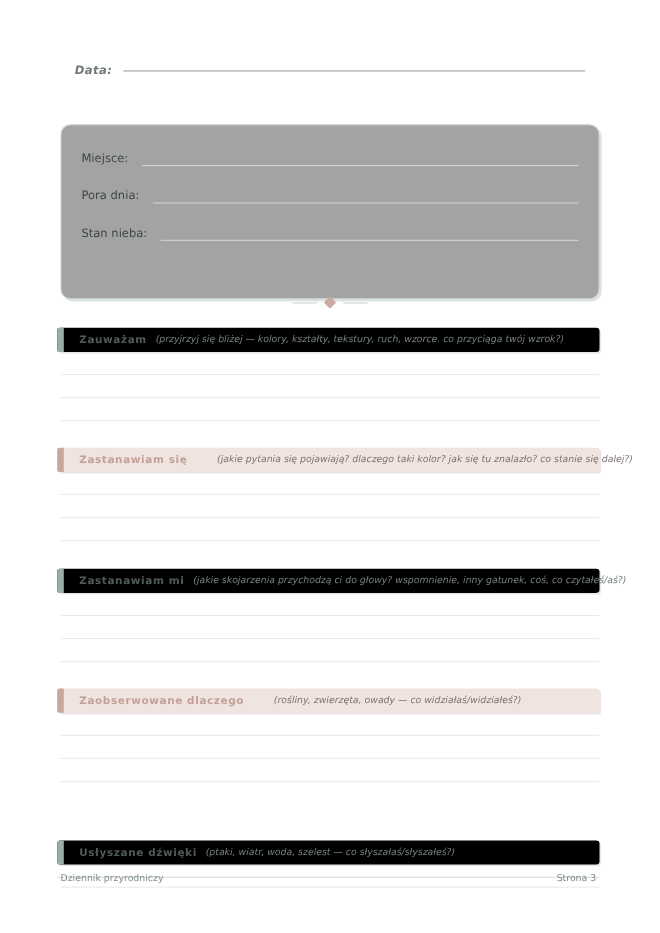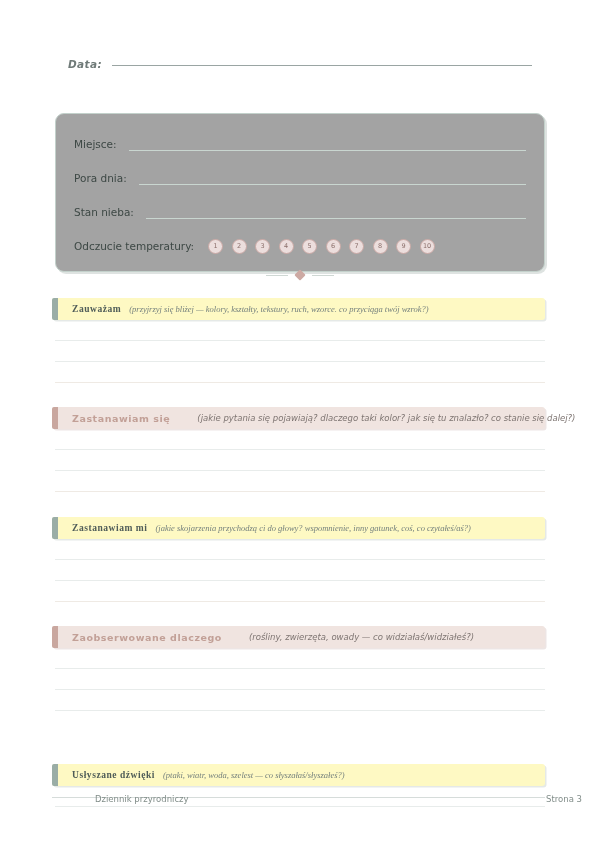--- a/index.html
+++ b/index.html
@@ -151,23 +151,22 @@
   }
   .sec-header .tab {
     position: absolute;
     left: 0;
     top: 0;
     width: 6px;
     height: 22px;
     border-radius: 2px 0 0 2px;
   }
   .sec-header.green {
-    background: #fef9c3;
+    background: #000000;
     box-shadow: 1.5px 1.5px 0 rgba(168,182,175,0.3);
-    font-family: Liberation Serif, serif;
   }
   .sec-header.green .tab { background: #9aada6; }
   .sec-header.pink {
     background: #f0e4e0;
     box-shadow: 1.5px 1.5px 0 rgba(196,170,164,0.3);
   }
   .sec-header.pink .tab { background: #c9a79f; }
 
   .sec-title {
     font-size: 9.5px;
@@ -210,21 +209,20 @@
   .footer {
     position: absolute;
     left: 55px;
     top: 794px;
     width: 487px;
     display: flex;
     justify-content: space-between;
     align-items: flex-start;
     font-size: 8.5px;
     color: #818d89;
-    margin-left: 40px;
   }
 </style>
 </head>
 <body>
 
 <div class="page">
 
   <div class="date-row">
     <span class="date-label">Data:</span>
     <span class="date-line"></span>
@@ -236,35 +234,20 @@
       <span class="info-fill"></span>
     </div>
     <div class="info-row">
       <span class="info-label">Pora dnia:</span>
       <span class="info-fill"></span>
     </div>
     <div class="info-row">
       <span class="info-label">Stan nieba:</span>
       <span class="info-fill"></span>
     </div>
-    <div class="info-row temp">
-      <span class="info-label">Odczucie temperatury:</span>
-      <span class="info-fill">
-        <span class="rating">1</span>
-        <span class="rating">2</span>
-        <span class="rating">3</span>
-        <span class="rating">4</span>
-        <span class="rating">5</span>
-        <span class="rating">6</span>
-        <span class="rating">7</span>
-        <span class="rating">8</span>
-        <span class="rating">9</span>
-        <span class="rating">10</span>
-      </span>
-    </div>
   </div>
 
   <div class="divider">
     <span class="rule"></span>
     <span class="diamond"></span>
     <span class="rule"></span>
   </div>
 
   <div class="section" style="top:298px">
     <div class="sec-header green">

